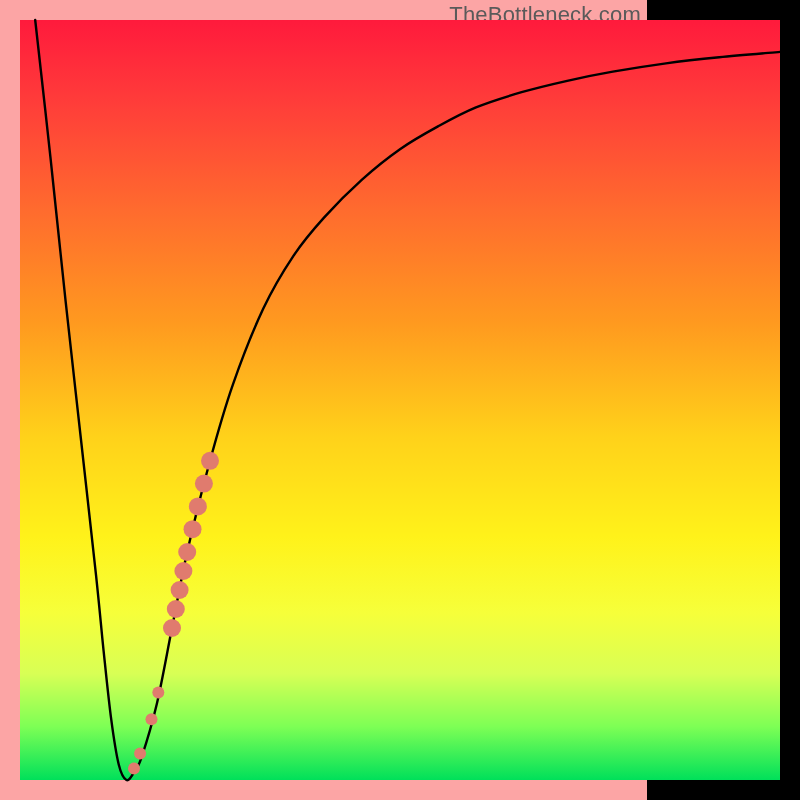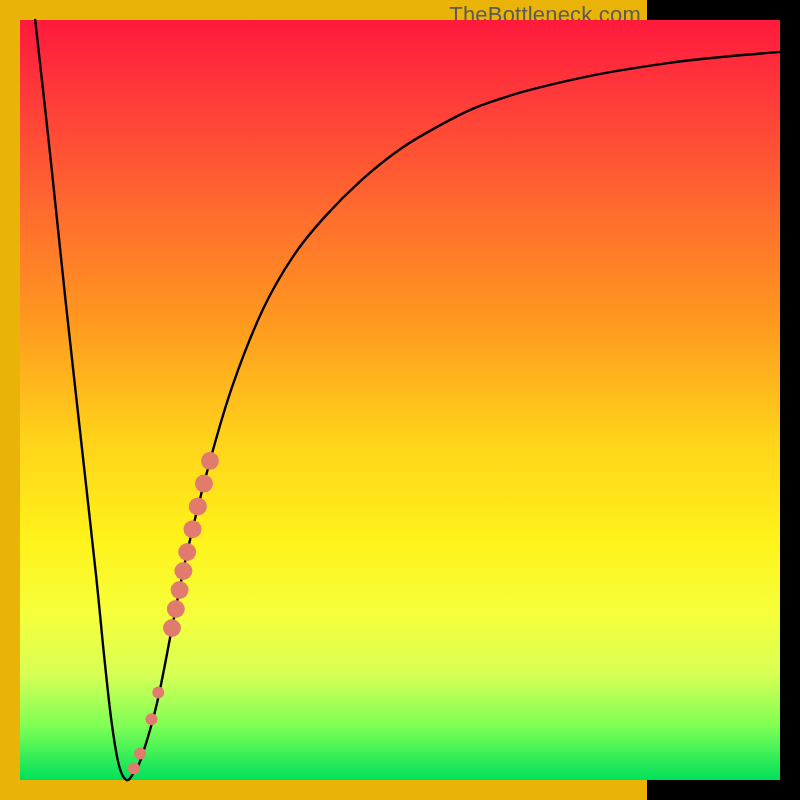--- a/index.html
+++ b/index.html
@@ -8,21 +8,21 @@
     width: 800px;
     height: 800px;
     background: #000;
     font-family: Arial, Helvetica, sans-serif;
     overflow: hidden;
   }
   .frame {
     position: relative;
     width: 647px;
     height: 800px;
-    background: #eab308;
+    background: #fca5a5;
   }
   .plot-area {
     position: absolute;
     left: 20px;
     top: 20px;
     width: 760px;
     height: 760px;
     
     background: linear-gradient(to bottom,
       #ff1a3c 0%,

